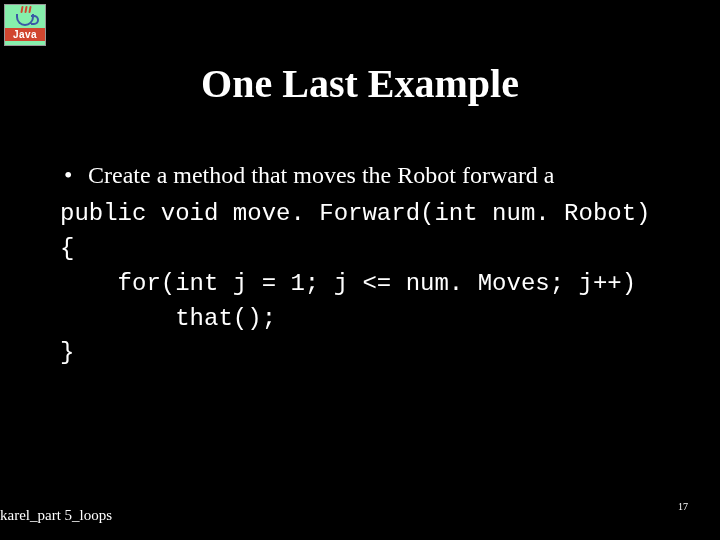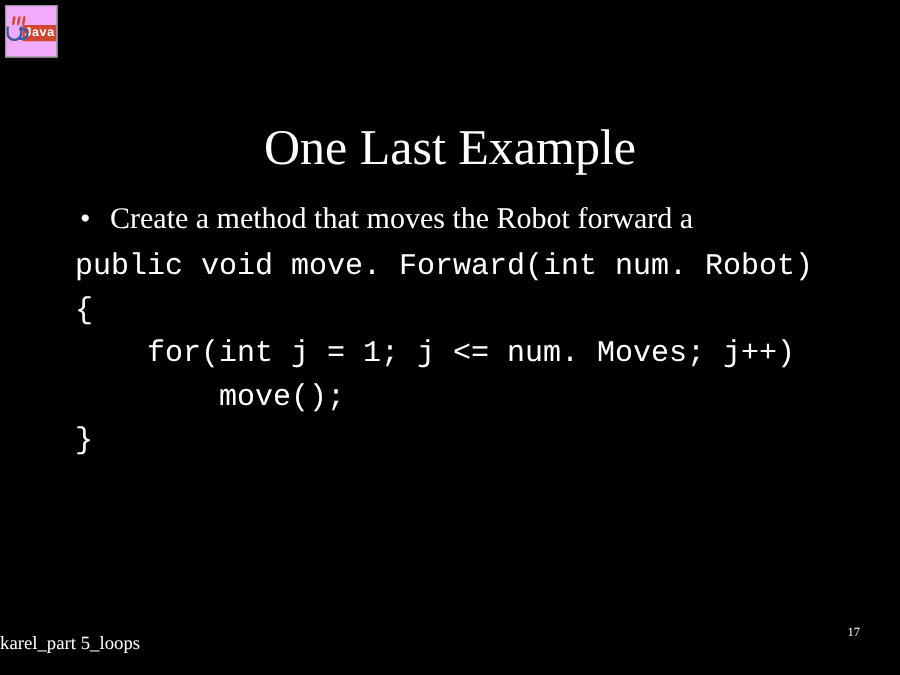--- a/index.html
+++ b/index.html
@@ -11,24 +11,24 @@
     background: #000;
     color: #fff;
     font-family: 'Times New Roman', Times, serif;
   }
   .logo {
     position: absolute;
     top: 4px;
     left: 4px;
     width: 42px;
     height: 42px;
-    background: #f0abfc;
+    background: #86efac;
     border: 1px solid #999;
     display: flex;
-    flex-direction: row;
+    flex-direction: column;
     align-items: center;
     justify-content: center;
   }
   .cup {
     position: relative;
     width: 18px;
     height: 12px;
     border: 2px solid #3b5aa6;
     border-top: none;
     border-radius: 0 0 9px 9px;
@@ -72,22 +72,21 @@
     margin-top: 2px;
     letter-spacing: 0.5px;
   }
   .title {
     position: absolute;
     top: 60px;
     left: 0;
     width: 100%;
     text-align: center;
     font-size: 40px;
-    font-weight: 400;
-    margin-top: 34px;
+    font-weight: 700;
   }
   .body {
     position: absolute;
     top: 160px;
     left: 60px;
     right: 40px;
     font-size: 24px;
     line-height: 1.3;
   }
   .bullet {
@@ -144,20 +143,20 @@
   <h1 class="title">One Last Example</h1>
 
   <div class="body">
     <div class="bullet">
       <span>Create a method that moves the Robot forward a</span>
     </div>
 
     <div class="code"><span>public void move. Forward(int num. Robot)</span>
 <span>{</span>
 <span>    for(int j = 1; j &lt;= num. Moves; j++)</span>
-<span>        move();</span>
+<span>        that();</span>
 <span>}</span></div>
   </div>
 
   <div class="footer-center">karel_part 5_loops</div>
   <div class="footer-right">17</div>
 
 </div>
 
 </body></html>

